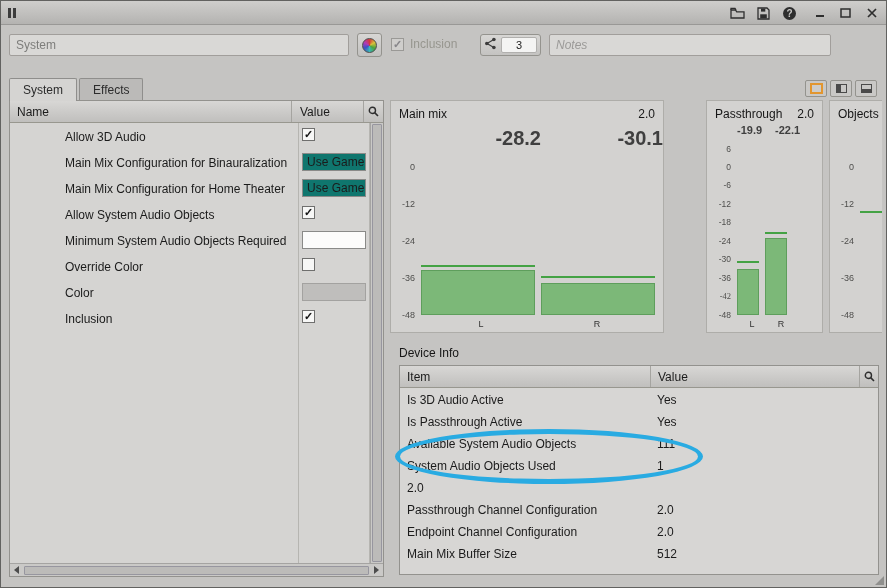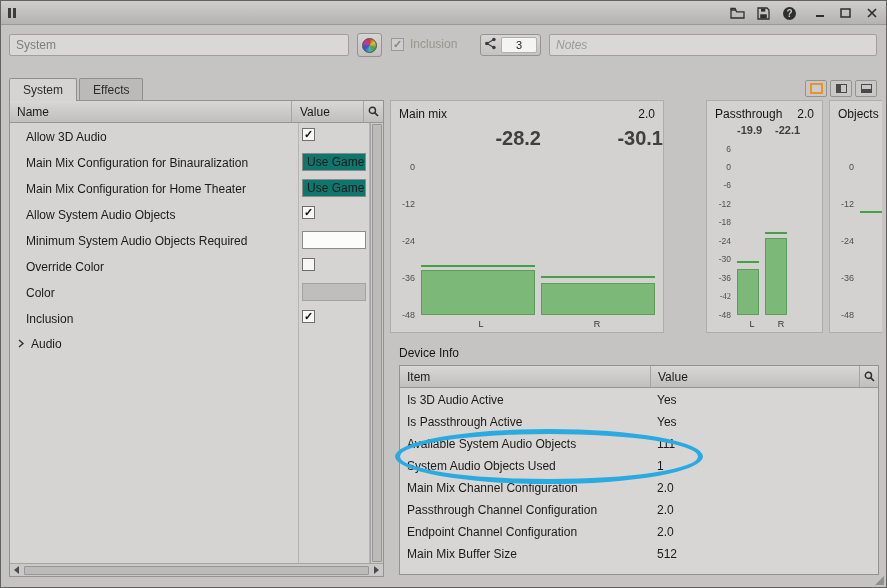--- a/index.html
+++ b/index.html
@@ -14,21 +14,21 @@
   .title-tab { position:absolute; left:21px; top:0; height:24px; background:#4e4e4e; color:#efefef; display:flex; align-items:center; padding:0 16px 0 8px; gap:7px; cursor:pointer; }
   .tab-sep { width:1px; height:13px; background:#8a8a8a; }
   .tb-right { position:absolute; right:6px; top:0; height:24px; display:flex; align-items:center; gap:9px; }
   .tb-btn { display:flex; align-items:center; justify-content:center; width:17px; height:17px; cursor:pointer; }
   .help-circle { width:13px; height:13px; border-radius:50%; background:#2e2e2e; color:#c9c8c6; font-size:10px; font-weight:bold; display:flex; align-items:center; justify-content:center; }
 
   
   .toolbar { position:absolute; top:25px; left:0; width:100%; height:42px; }
   .field { background:#d9d8d6; border:1px solid #a19e9b; border-radius:2px; color:#7d7d7b; padding:0 6px; font-size:12px; font-family:"Liberation Sans",sans-serif; }
   #name-input { position:absolute; left:8px; top:8px; width:340px; height:22px; }
-  #notes-input { position:absolute; left:548px; top:8px; width:328px; height:22px; }
+  #notes-input { position:absolute; left:548px; top:8px; width:282px; height:22px; }
   #notes-input::placeholder { font-style:italic; color:#9b9a98; }
   .color-btn { position:absolute; left:356px; top:7px; width:25px; height:24px; background:linear-gradient(#d7d6d4,#c2c1bf); border:1px solid #94938e; border-radius:3px; display:flex; align-items:center; justify-content:center; cursor:pointer; }
   .color-wheel { width:15px; height:15px; border-radius:50%; border:1px solid #4c4c4c; background:conic-gradient(#d33a3a,#d8c23a,#4aa23c,#3ab7b7,#3a51c6,#b23ab7,#d33a3a); }
   .inclusion-wrap { position:absolute; left:390px; top:11px; display:flex; align-items:center; gap:6px; color:#97968f; }
   .share-btn { position:absolute; left:479px; top:8px; width:61px; height:22px; border:1px solid #94938e; border-radius:3px; background:linear-gradient(#d7d6d4,#c4c3c1); display:flex; align-items:center; padding:2px 3px; gap:4px; cursor:pointer; }
   .share-count { flex:1; height:16px; background:#f4f4f3; border:1px solid #b1b0ae; border-radius:2px; text-align:center; font-size:11px; line-height:14px; color:#222; }
 
   
   .tabs { position:absolute; left:8px; top:77px; display:flex; }
   .tab { height:22px; padding:0 13px; display:flex; align-items:center; border:1px solid #8f8e8c; border-bottom:none; background:#bbbab8; color:#2c2c2c; margin-right:2px; border-radius:2px 2px 0 0; cursor:pointer; }
@@ -39,21 +39,21 @@
   .lay-btn.active .lay-icon { border:2px solid #e2962f; width:13px; height:11px; background:#cdccca; }
   .lay-icon.split-v::after { content:""; position:absolute; left:0; top:0; bottom:0; width:4px; background:#4a4a4a; }
   .lay-icon.split-h::after { content:""; position:absolute; left:0; right:0; bottom:0; height:3px; background:#4a4a4a; }
 
   
   #propgrid { position:absolute; left:8px; top:99px; width:375px; height:477px; background:#d5d4d2; border:1px solid #93928e; }
   .pg-header { display:flex; height:22px; background:linear-gradient(#d8d7d5,#c0bfbd); border-bottom:1px solid #98978f; }
   .pg-header .h-name { flex:1; padding:4px 0 0 7px; }
   .pg-header .h-value { width:72px; border-left:1px solid #a5a4a0; padding:4px 0 0 8px; }
   .pg-header .h-search { width:20px; border-left:1px solid #a5a4a0; display:flex; align-items:center; justify-content:center; cursor:pointer; }
-  .pg-body { position:absolute; top:22px; left:0; right:13px; bottom:13px; display:flex; flex-direction:column; overflow:hidden; }
+  .pg-body { position:absolute; top:22px; left:0; right:13px; bottom:13px; display:flex; flex-direction:column; overflow:hidden;padding-left:39px; }
   .pg-row { display:flex; height:26px; flex:0 0 26px; }
   .pg-row.filler { flex:1; height:auto; }
   .pg-name { flex:1; padding:7px 4px 0 16px; white-space:nowrap; overflow:hidden; }
   .pg-name.group { padding-left:7px; display:flex; align-items:center; gap:6px; padding-top:0; }
   .pg-val { width:72px; border-left:1px solid #b6b5b1; border-right:1px solid #b6b5b1; padding:4px 3px; }
   .checkbox { width:13px; height:13px; margin-top:1px; background:#f7f7f6; border:1px solid #6f6f6e; font-size:11px; font-weight:bold; color:#161616; display:flex; align-items:center; justify-content:center; cursor:pointer; }
   .checkbox.on::after { content:"✓"; margin-top:-1px; }
   .checkbox.dim { background:#cfcecc; border-color:#9a9996; color:#87868a; }
   .dropdown { height:18px; background:#0f766e; border:1px solid #8a8a88; padding:1px 0 0 4px; white-space:nowrap; overflow:hidden; cursor:pointer; }
   .textfield { height:18px; background:#fcfcfb; border:1px solid #8a8a88; cursor:text; }
@@ -246,31 +246,20 @@
         <div class="pg-val">
             <div class="swatch"></div>
           </div>
       </div>
       <div class="pg-row">
         <div class="pg-name">Inclusion</div>
         <div class="pg-val">
             <span class="checkbox on"></span>
           </div>
       </div>
-      <div class="pg-row">
-        <div class="pg-name group">
-          <span>
-            <svg width="8" height="9" viewBox="0 0 8 9">
-                <path d="M2 1 L6 4.5 L2 8" fill="none" stroke="#333" stroke-width="1.4"></path>
-              </svg>
-          </span>
-          <span>Audio</span>
-        </div>
-        <div class="pg-val"></div>
-      </div>
       <div class="pg-row filler">
         <div class="pg-name"></div>
         <div class="pg-val"></div>
       </div>
     </div>
     <div class="v-scroll">
         <div class="v-thumb"></div>
       </div>
     <div class="h-scroll">
       <span class="h-arrow">
@@ -403,21 +392,20 @@
         </div>
         <div class="di-row">
           <div class="di-item">Available System Audio Objects</div>
           <div class="di-val">111</div>
         </div>
         <div class="di-row">
           <div class="di-item">System Audio Objects Used</div>
           <div class="di-val">1</div>
         </div>
         <div class="di-row">
-          <div class="di-item">Main Mix Channel Configuration</div>
           <div class="di-val">2.0</div>
         </div>
         <div class="di-row">
           <div class="di-item">Passthrough Channel Configuration</div>
           <div class="di-val">2.0</div>
         </div>
         <div class="di-row">
           <div class="di-item">Endpoint Channel Configuration</div>
           <div class="di-val">2.0</div>
         </div>

